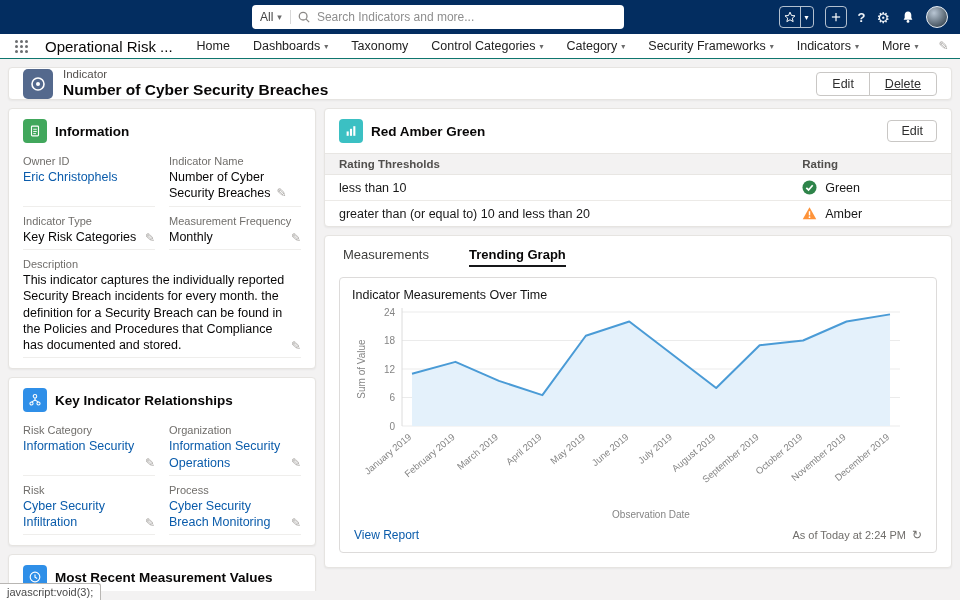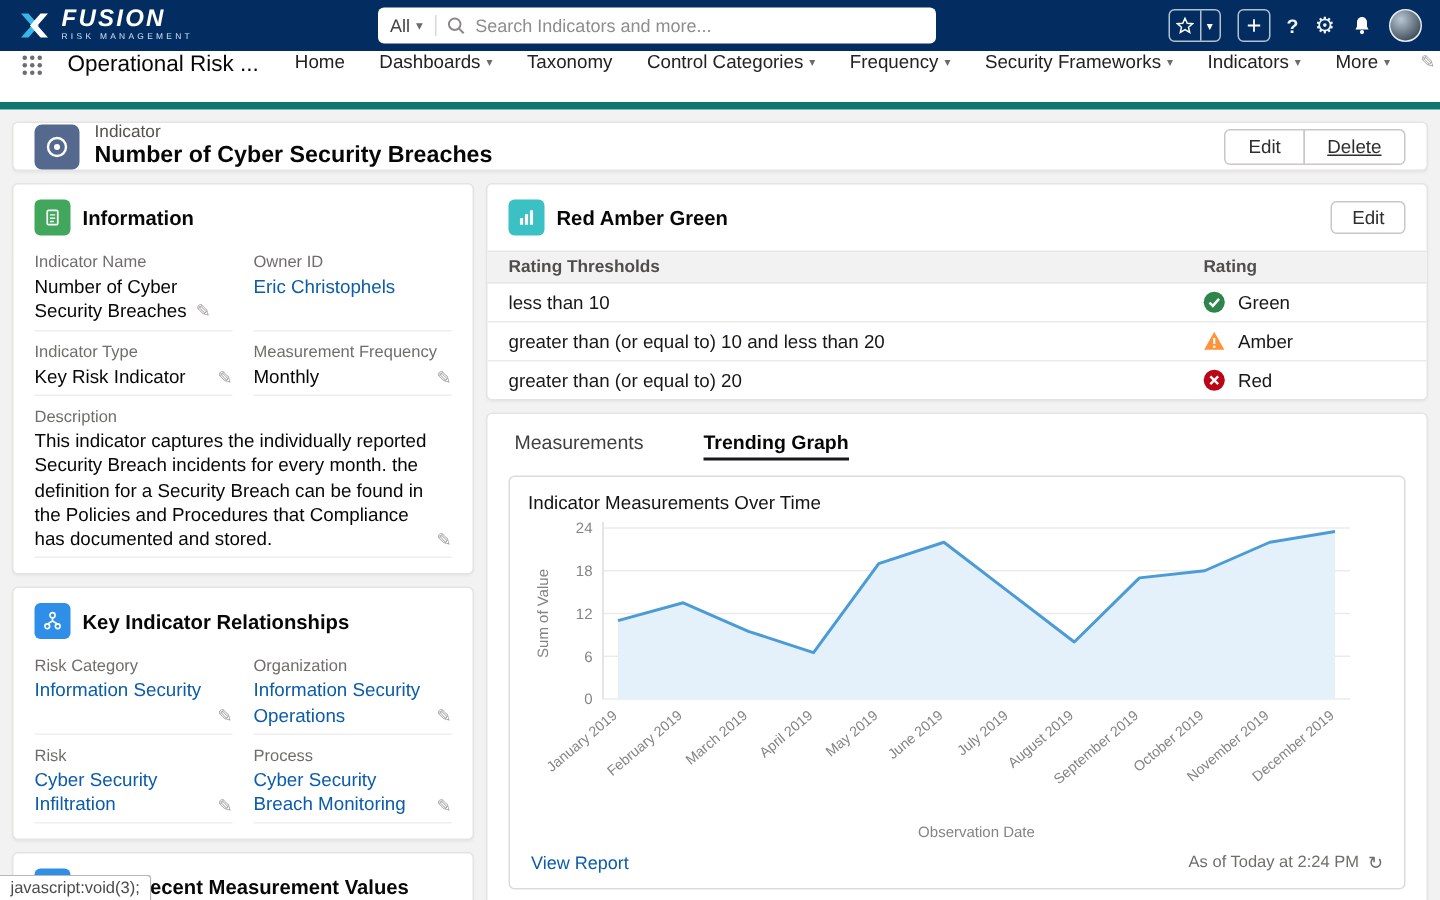--- a/index.html
+++ b/index.html
@@ -21,21 +21,21 @@
   .gh-right { margin-left:auto; display:flex; align-items:center; gap:11px; }
   .boxbtn { display:flex; align-items:center; border:1px solid rgba(255,255,255,.7); border-radius:4px; height:22px; color:#fff; }
   .boxbtn .seg { padding:0 4px; display:flex; align-items:center; height:100%; }
   .boxbtn .seg + .seg { border-left:1px solid rgba(255,255,255,.7); font-size:8px; }
   .ghicon { color:#f0f4f9; display:flex; align-items:center; justify-content:center; cursor:pointer; }
   .help-q { font-size:13px; font-weight:bold; }
   .gear-g { font-size:15px; line-height:1; }
   .avatar { width:22px; height:22px; border-radius:50%; background:radial-gradient(circle at 35% 30%, #b9c6d4, #45535f 75%); border:1.5px solid #e8eef5; }
 
   
-  .nav { height:39px; background:#fff; border-bottom:5px solid #0f766e; display:flex; align-items:flex-start; padding:0 12px; gap:14px; }
+  .nav { height:25px; background:#fff; border-bottom:1px solid #0f766e; display:flex; align-items:center; padding:0 12px; gap:14px; }
   .waffle { cursor:pointer; padding:2px; }
   .app-name { font-size:15px; color:#080707; margin-right:10px; white-space:nowrap; }
   .nav-items { display:flex; align-items:center; gap:23px; }
   .nav-item { font-size:12.5px; color:#222; display:flex; align-items:center; gap:4px; cursor:pointer; white-space:nowrap; }
   .nav-item .chev { font-size:8px; color:#6b6b6b; }
   .nav-pencil { margin-left:auto; color:#8e8e8e; font-size:13px; cursor:pointer; }
 
   
   .page { padding:8px; height:532px; overflow:hidden; }
   .card { background:#fff; border:1px solid #e6e4e1; border-radius:4px; box-shadow:0 1px 2px rgba(0,0,0,.05); }
@@ -85,30 +85,20 @@
   .view-report { font-size:12px; }
   .as-of { color:#706e6b; font-size:11px; display:flex; align-items:center; gap:6px; }
   .as-of .refresh { color:#706e6b; cursor:pointer; font-size:12px; }
 
   .status-tip { position:absolute; left:0; bottom:0; background:#fff; border:1px solid #b8b6b3; border-left:none; border-bottom:none; border-top-right-radius:3px; padding:2px 7px; font-size:11px; color:#4a4a4a; z-index:50; }
 </style>
 </head>
 <body>
 
 <header class="gh">
-  <div class="brand">
-    <svg width="22" height="20" viewBox="0 0 22 20">
-      <path d="M2 2 L9 10 L2 18 L7 18 L14 10 L7 2 Z" fill="#39b5e8"></path>
-      <path d="M20 2 L13 10 L20 18 L15 18 L8 10 L15 2 Z" fill="#ffffff"></path>
-    </svg>
-    <div class="brand-text">
-      <div class="brand-name">FUSION</div>
-      <div class="brand-tag">RISK MANAGEMENT</div>
-    </div>
-  </div>
 
   <div class="gh-search">
     <span class="scope">
       <span>All</span>
       <span class="chev">▾</span>
     </span>
     <span>
       <svg width="12" height="12" viewBox="0 0 14 14">
           <circle cx="6" cy="6" r="4.5" fill="none" stroke="#8a8886" stroke-width="1.5"></circle>
           <line x1="9.5" y1="9.5" x2="13" y2="13" stroke="#8a8886" stroke-width="1.5"></line>
@@ -172,21 +162,21 @@
         <span class="chev">▾</span>
       </span>
     <span class="nav-item">
         <span>Taxonomy</span>
       </span>
     <span class="nav-item">
         <span>Control Categories</span>
         <span class="chev">▾</span>
       </span>
     <span class="nav-item">
-        <span>Frequency</span>
+        <span>Category</span>
         <span class="chev">▾</span>
       </span>
     <span class="nav-item">
         <span>Security Frameworks</span>
         <span class="chev">▾</span>
       </span>
     <span class="nav-item">
         <span>Indicators</span>
         <span class="chev">▾</span>
       </span>
@@ -228,30 +218,30 @@
                 <rect x="4" y="2.5" width="8" height="11" rx="1" fill="none" stroke="#fff" stroke-width="1.3"></rect>
                 <line x1="6" y1="6" x2="10" y2="6" stroke="#fff" stroke-width="1.1"></line>
                 <line x1="6" y1="8.5" x2="10" y2="8.5" stroke="#fff" stroke-width="1.1"></line>
                 <line x1="6" y1="11" x2="9" y2="11" stroke="#fff" stroke-width="1.1"></line>
               </svg>
           </span>
           <span class="card-title">Information</span>
         </div>
         <div class="fields">
           <div class="field">
+            <div class="f-label">Owner ID</div>
+            <div class="f-value"><a class="link">Eric Christophels</a></div>
+          </div>
+          <div class="field">
             <div class="f-label">Indicator Name</div>
             <div class="f-value"><span>Number of Cyber Security Breaches</span><span class="pencil">✎</span></div>
           </div>
           <div class="field">
-            <div class="f-label">Owner ID</div>
-            <div class="f-value"><a class="link">Eric Christophels</a></div>
-          </div>
-          <div class="field">
             <div class="f-label">Indicator Type</div>
-            <div class="f-value"><span>Key Risk Indicator</span><span class="pencil abs">✎</span></div>
+            <div class="f-value"><span>Key Risk Categories</span><span class="pencil abs">✎</span></div>
           </div>
           <div class="field">
             <div class="f-label">Measurement Frequency</div>
             <div class="f-value"><span>Monthly</span><span class="pencil abs">✎</span></div>
           </div>
           <div class="field span2">
             <div class="f-label">Description</div>
             <div class="f-value" style="padding-right:16px;"><span>This indicator captures the individually reported Security Breach incidents for every month. the definition for a Security Breach can be found in the Policies and Procedures that Compliance has documented and stored.</span><span class="pencil abs">✎</span></div>
           </div>
         </div>
@@ -349,35 +339,20 @@
                       <svg width="15" height="15" viewBox="0 0 16 16">
                         <path d="M8 1.2 L15.2 14 L0.8 14 Z" fill="#fe9339"></path>
                         <rect x="7.25" y="5.6" width="1.5" height="4.4" fill="#fff"></rect>
                         <circle cx="8" cy="11.9" r="0.95" fill="#fff"></circle>
                       </svg>
                     </span>
                     <span>Amber</span>
                   </span>
                 </td>
             </tr>
-            <tr>
-              <td>greater than (or equal to) 20</td>
-              <td>
-                  <span class="rate-cell">
-                    <span>
-                      <svg width="15" height="15" viewBox="0 0 16 16">
-                        <circle cx="8" cy="8" r="7.5" fill="#ba0517"></circle>
-                        <line x1="5.2" y1="5.2" x2="10.8" y2="10.8" stroke="#fff" stroke-width="1.7"></line>
-                        <line x1="10.8" y1="5.2" x2="5.2" y2="10.8" stroke="#fff" stroke-width="1.7"></line>
-                      </svg>
-                    </span>
-                    <span>Red</span>
-                  </span>
-                </td>
-            </tr>
           </tbody>
         </table>
       </section>
 
       <section class="card">
         <div class="tabs">
           <span class="tab">Measurements</span>
           <span class="tab active">Trending Graph</span>
         </div>
         <div class="chart-card">

